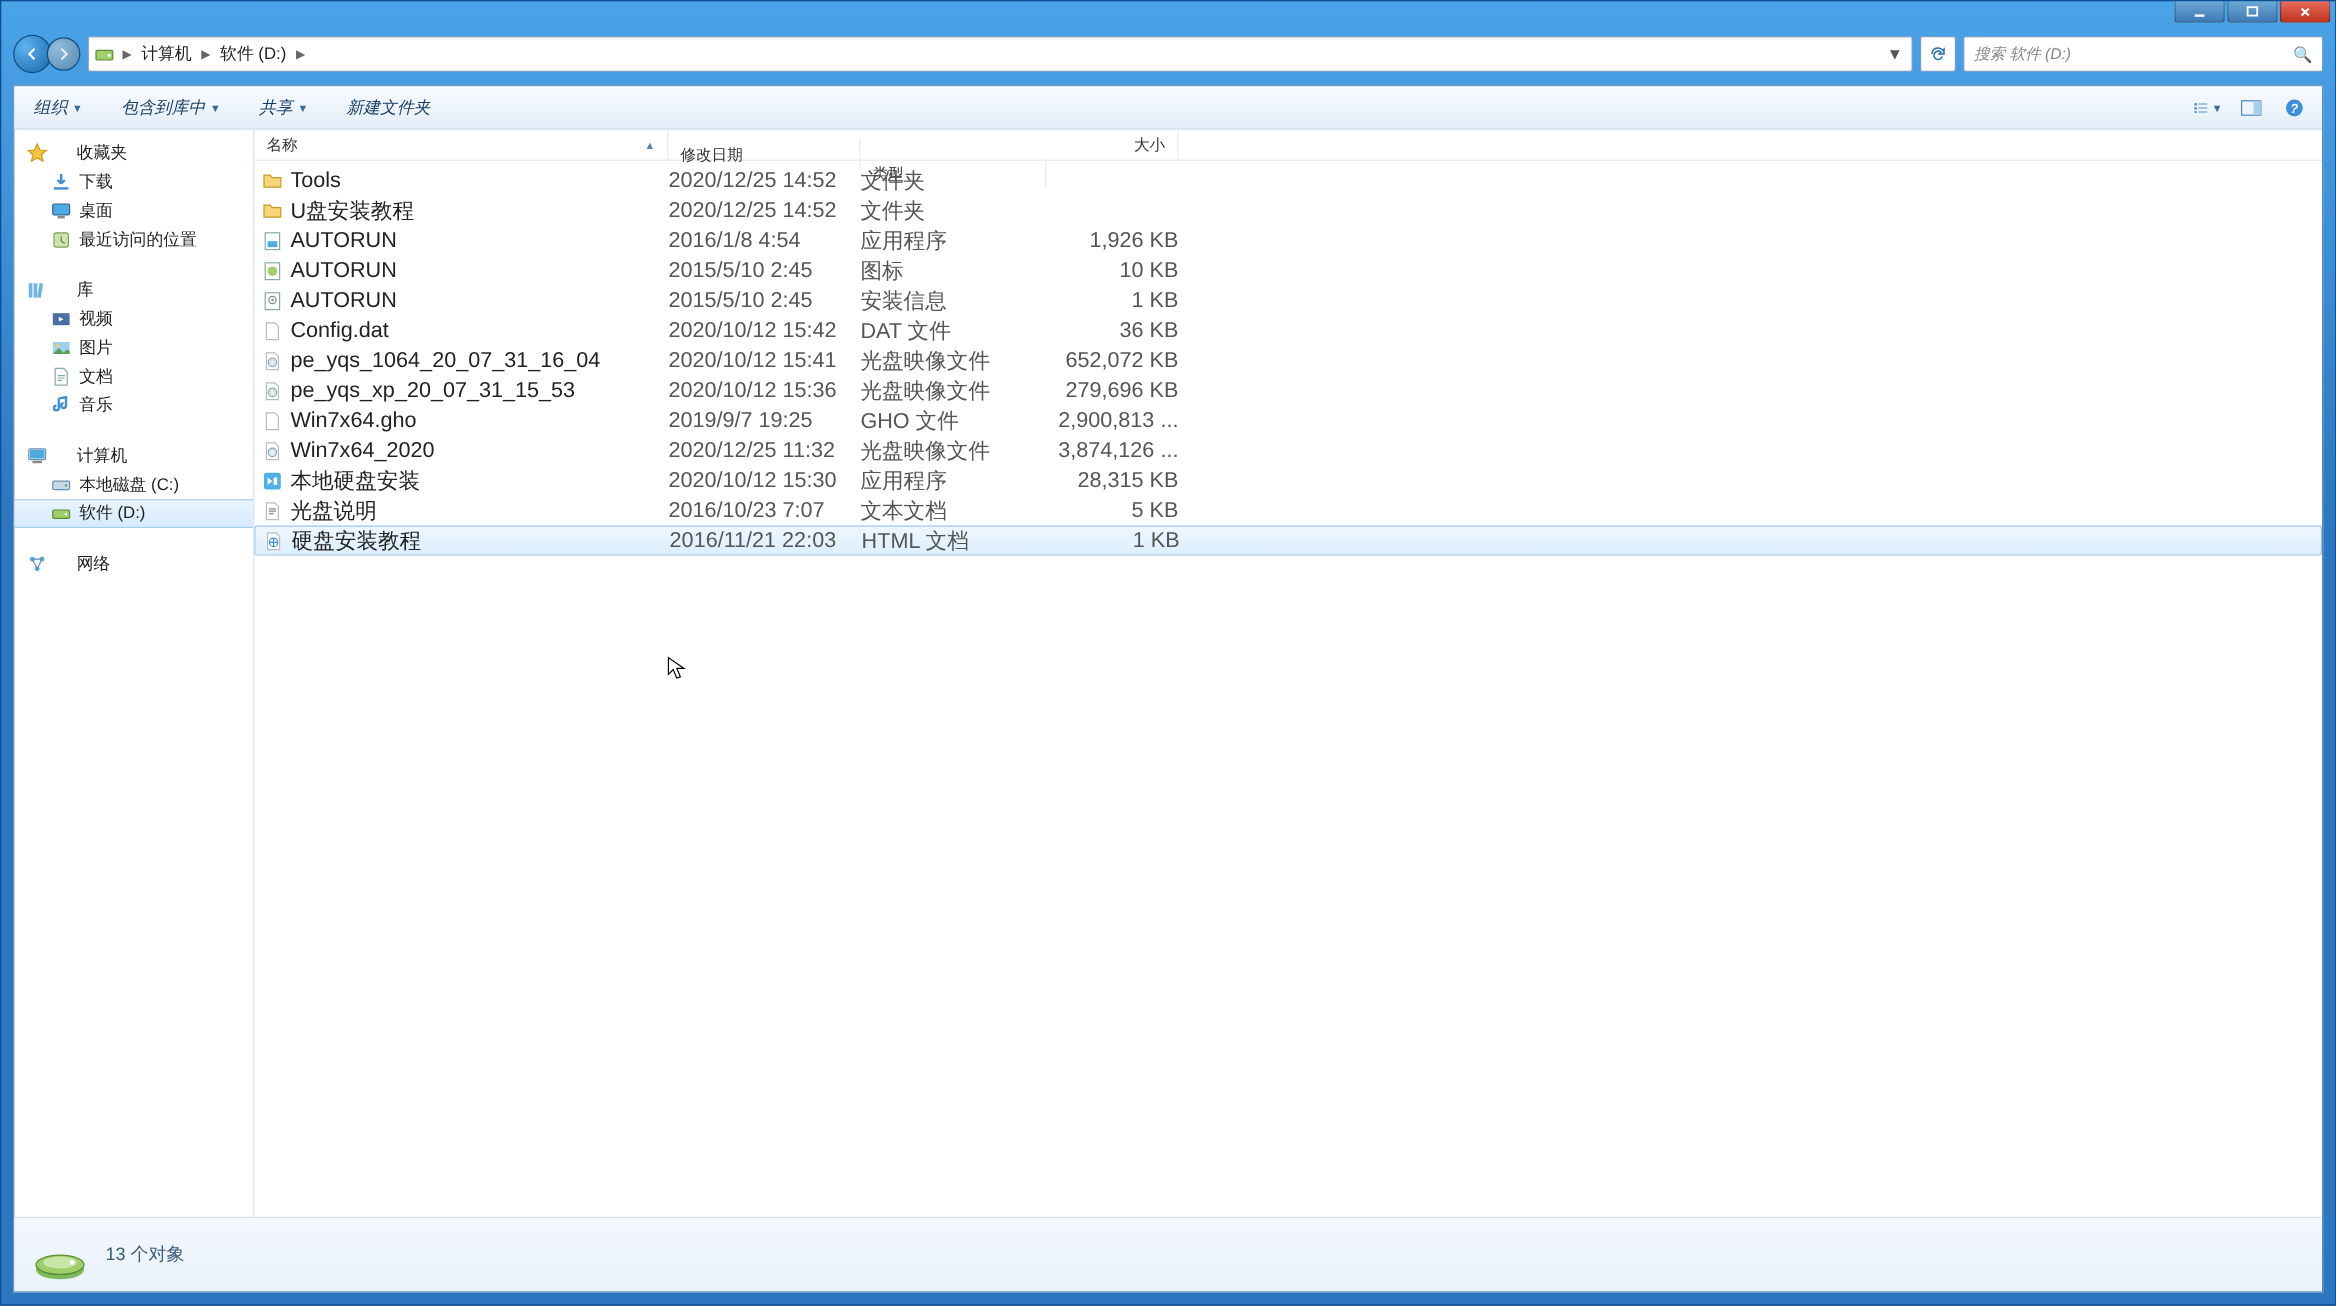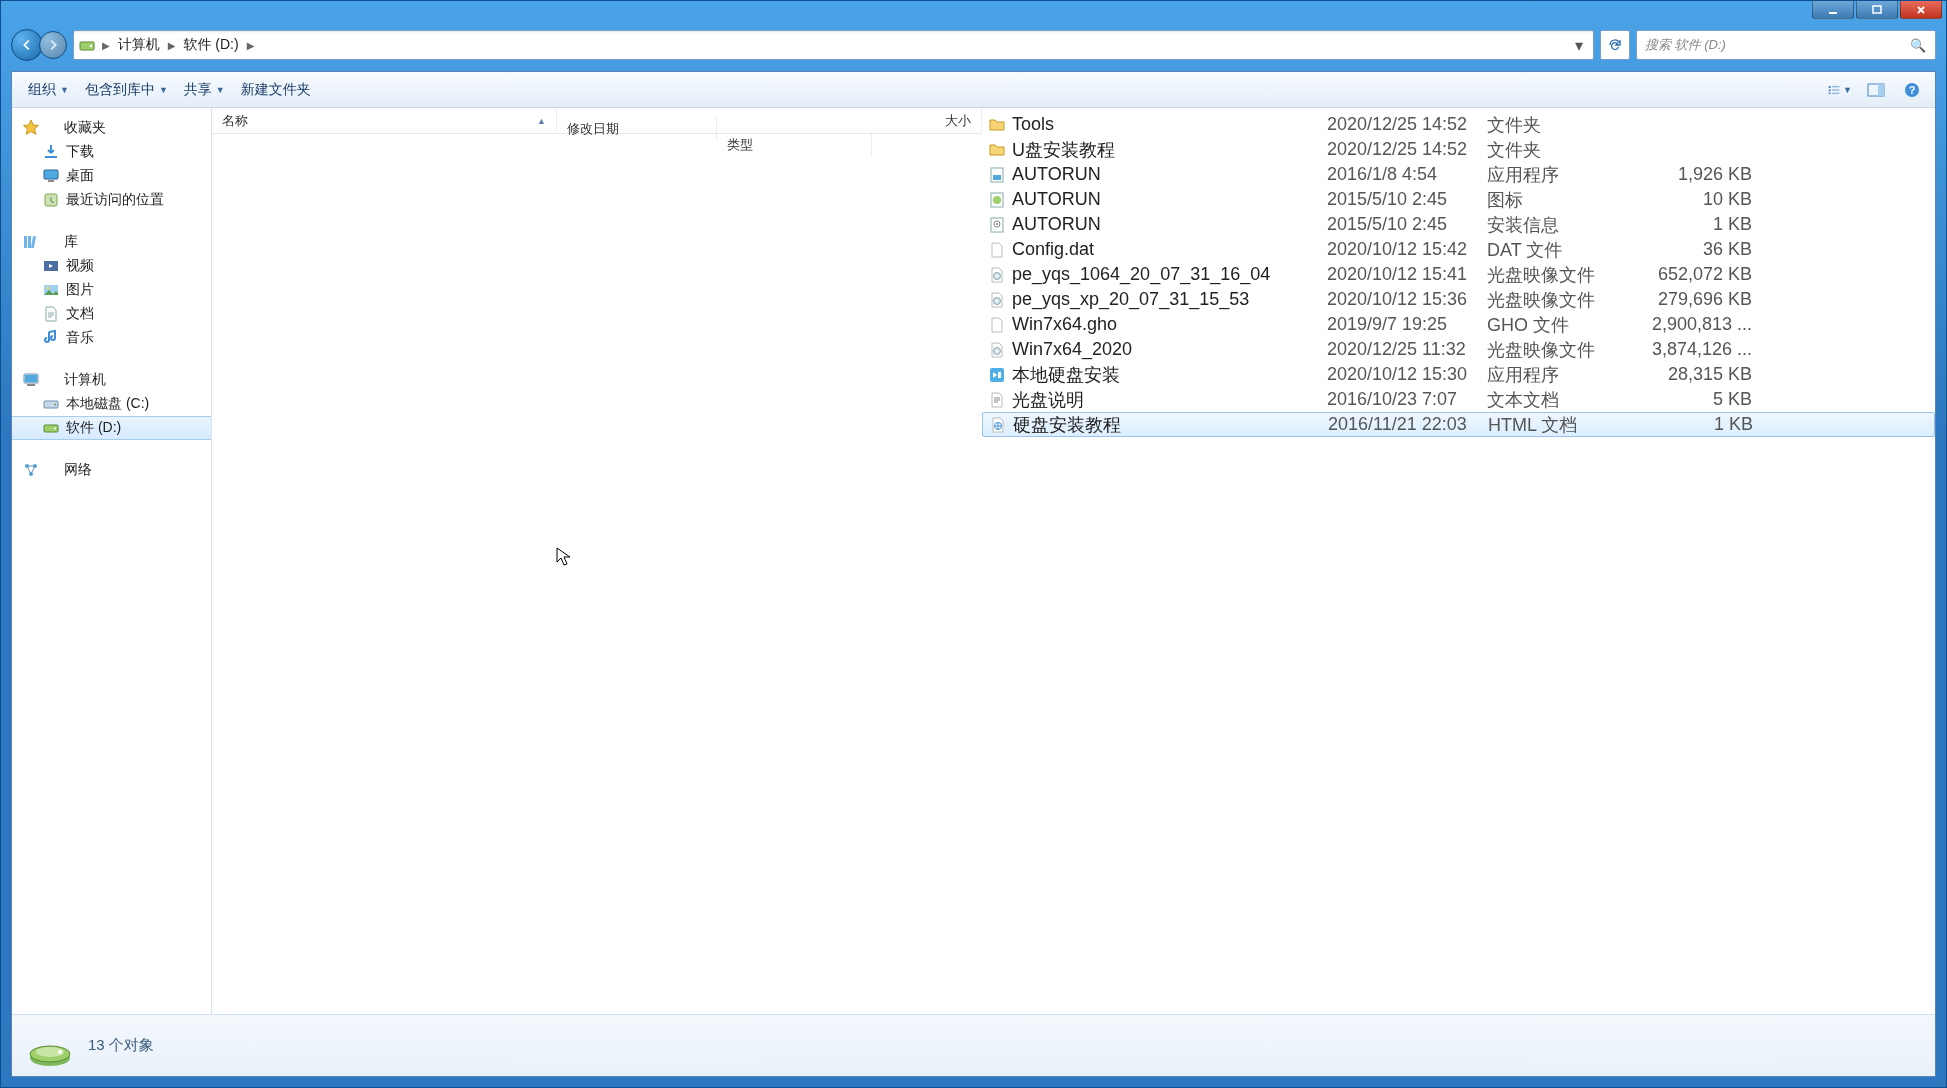--- a/index.html
+++ b/index.html
@@ -26,37 +26,37 @@
 .addr-icon{width:18px;height:18px;margin-right:4px;}
 .addr-drop{margin-left:auto;color:#555;padding:0 6px;}
 .refreshbox{width:30px;height:30px;background:#fff;border:1px solid #7a9ec9;border-radius:2px;display:flex;align-items:center;justify-content:center;}
 .searchbox{width:300px;height:30px;background:#fff;border:1px solid #7a9ec9;border-radius:2px;display:flex;align-items:center;padding:0 8px;color:#888;font-style:italic;font-size:13px;}
 .searchbox .sicon{margin-left:auto;color:#4d86c1;font-style:normal;}
 
 
 .client { position:absolute; left:10px; right:10px; top:70px; bottom:10px; background:#fff; border:1px solid #5a84b3; box-shadow:0 0 0 1px rgba(255,255,255,.4) inset; display:flex; flex-direction:column; }
 
 
-.toolbar{height:36px;background:linear-gradient(#f7fbff,#e4eef8);border-bottom:1px solid #c9d7e6;display:flex;align-items:center;padding:0 10px;gap:4px;font-size:14px;color:#1a3e68;}
+.toolbar{height:36px;background:linear-gradient(#f7fbff,#e4eef8);border-bottom:1px solid #c9d7e6;display:flex;align-items:center;padding:0 10px;gap:20px;font-size:14px;color:#1a3e68;font-style:italic;}
 .tbitem{display:flex;align-items:center;gap:4px;cursor:default;padding:4px 6px;border-radius:2px;}
 .tb-drop{font-size:9px;color:#3a6a9c;}
 .tb-right{margin-left:auto;display:flex;align-items:center;gap:10px;}
 .tb-iconbtn{width:26px;height:24px;display:flex;align-items:center;justify-content:center;border:1px solid transparent;border-radius:2px;}
 
 
 .body{flex:1;display:flex;min-height:0;}
 .navpane{width:200px;border-right:1px solid #d9e3ee;overflow:auto;padding:8px 0;font-size:14px;color:#1d1d1d;}
 .navgroup{margin-bottom:18px;}
 .navhead{display:flex;align-items:flex-end;gap:24px;padding:3px 10px;font-weight:400;}
 .navitem{display:flex;align-items:center;gap:6px;padding:3px 10px 3px 30px;cursor:default;}
 .navitem.sel{background:linear-gradient(#eaf4ff,#d6eaff);border:1px solid #a5cdee;border-left:none;border-right:none;padding-top:2px;padding-bottom:2px;}
 .nicon{width:18px;height:18px;flex-shrink:0;}
 
 
-.listpane{flex:1;display:flex;flex-direction:row;min-width:0;}
+.listpane{flex:1;display:flex;flex-direction:column;min-width:0;}
 .listhead{height:26px;display:flex;align-items:center;border-bottom:1px solid #e3e9f0;font-size:13px;color:#333;}
 .col{padding:0 10px;border-right:1px solid #e8edf3;height:100%;display:flex;align-items:center;cursor:default;}
 .col-name{width:345px;}
 .col-date{width:160px;margin-top:16px;}
 .col-type{width:155px;margin-top:48px;}
 .col-size{width:110px;justify-content:flex-end;}
 .sortglyph{margin-left:auto;font-size:9px;color:#5a7fa8;}
 .listbody{flex:1;overflow:auto;padding-top:4px;font-size:18px;color:#222;}
 .row{height:25px;display:flex;align-items:center;padding-left:6px;cursor:default;}
 .row.sel{background:linear-gradient(#eef7ff,#dceeff);border:1px solid #9ac3e9;border-radius:2px;}

